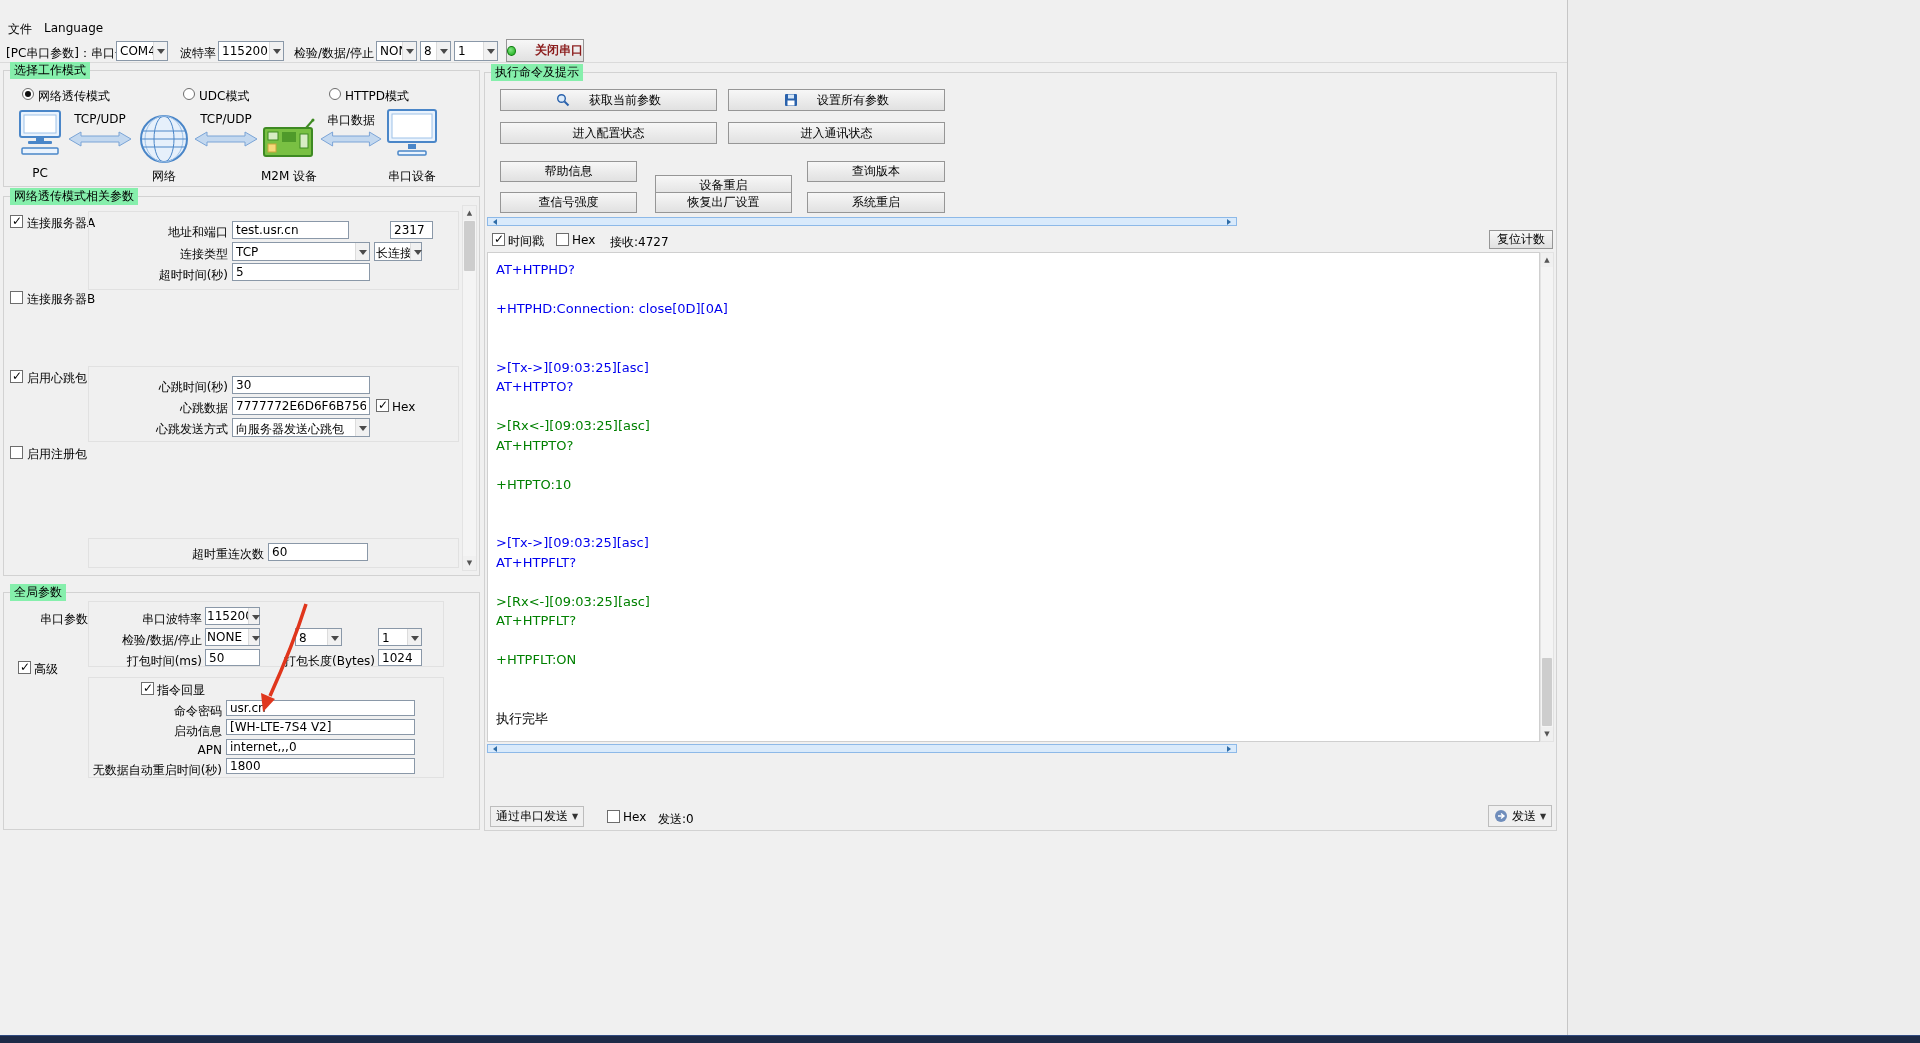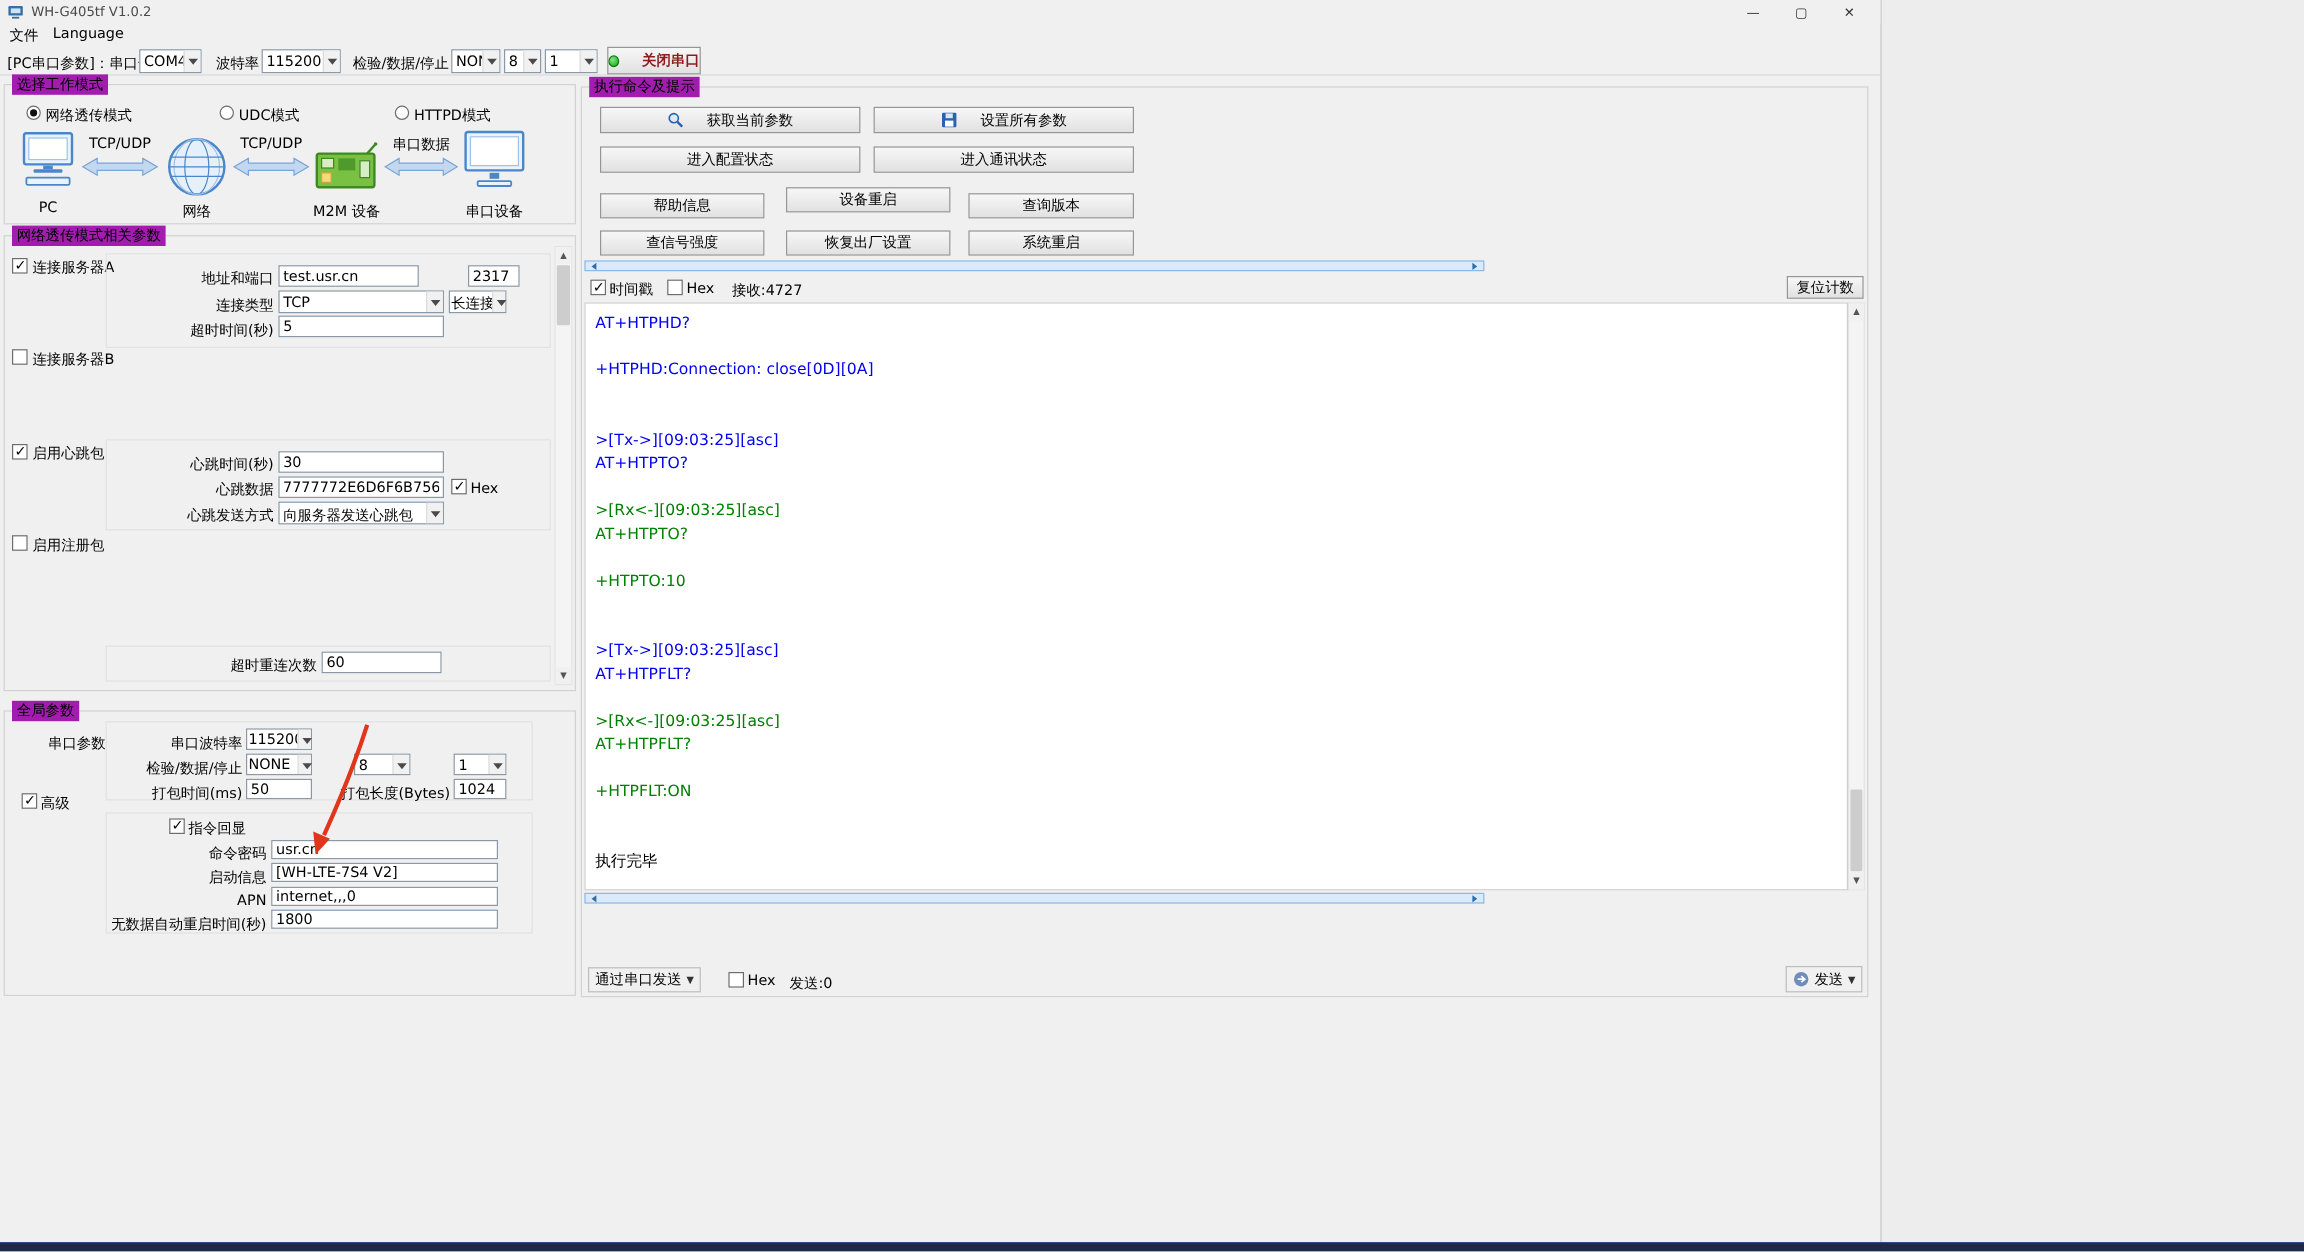--- a/index.html
+++ b/index.html
@@ -21,21 +21,21 @@
   .combo .txt{flex:1;padding:2px 3px 0;overflow:hidden;white-space:nowrap;font-size:12px;}
   .combo .arr{width:14px;background:#f1f1f1;border-left:1px solid #dcdcdc;position:relative;}
   .combo .arr::after{content:"";position:absolute;left:3px;top:7px;border:4px solid transparent;border-top:5px solid #4a4a4a;}
   .tbox{position:absolute;background:#fff;border:1px solid #8a98a8;font-size:12px;padding:0 3px;height:18px;
     font-family:"DejaVu Sans","Liberation Sans",sans-serif;}
   .cb{position:absolute;width:13px;height:13px;background:#fff;border:1px solid #6d6d6d;}
   .cb.checked::after{content:"✓";position:absolute;left:1px;top:-2px;font-size:12px;font-weight:bold;color:#000;}
   .radio{position:absolute;width:12px;height:12px;border-radius:50%;background:#fff;border:1px solid #6d6d6d;}
   .radio.sel::after{content:"";position:absolute;left:2px;top:2px;width:6px;height:6px;border-radius:50%;background:#101010;}
   .group{position:absolute;border:1px solid #d2d2d2;}
-  .gtitle{position:absolute;top:-9px;left:6px;background:#a21caf;padding:0 4px;font-size:12px;white-space:nowrap;}
+  .gtitle{position:absolute;top:-9px;left:6px;background:#86efac;padding:0 4px;font-size:12px;white-space:nowrap;}
   .panel{position:absolute;border:1px solid #e1e1e1;}
   .btn{position:absolute;display:flex;align-items:center;justify-content:center;gap:19px;
     background:linear-gradient(#f7f7f7,#e1e1e1);border:1px solid #969696;font-size:12px;cursor:pointer;white-space:nowrap;}
   .flatbtn{position:absolute;display:flex;align-items:center;gap:4px;background:#f0f0f0;border:1px solid #bdbdbd;
     font-size:12px;cursor:pointer;padding:0 5px;white-space:nowrap;}
   .caret{font-size:8px;color:#333;}
   .vscroll{position:absolute;width:15px;background:#f4f4f4;border:1px solid #e3e3e3;}
   .sbtn{position:absolute;left:0;width:13px;height:14px;display:flex;align-items:center;justify-content:center;
     font-size:7px;color:#555;background:#f0f0f0;cursor:pointer;}
   .thumb{position:absolute;left:1px;width:11px;background:#cdcdcd;border-radius:1px;}
@@ -52,33 +52,20 @@
   .taskbar{position:absolute;left:0;top:1035px;width:1920px;height:8px;background:#1d2a47;border-top:1px solid #2f4a80;}
   .icon14{width:14px;height:14px;display:block;}
   svg{display:block;}
 </style>
 </head>
 <body>
 
 <div class="desktop">
 <div class="app">
 
-  <div class="titlebar">
-    <svg class="appicon" viewBox="0 0 14 14">
-      <rect x="1" y="2" width="12" height="8" rx="1" fill="#3a6ea5"></rect>
-      <rect x="3" y="4" width="8" height="4" fill="#cfe3f7"></rect>
-      <rect x="4" y="11" width="6" height="1.5" fill="#3a6ea5"></rect>
-    </svg>
-    <span class="apptitle">WH-G405tf V1.0.2</span>
-    <div class="wincontrols">
-      <span class="wc">—</span>
-      <span class="wc">▢</span>
-      <span class="wc">✕</span>
-    </div>
-  </div>
 
   <div class="menubar">
     <span class="menuitem" style="left:8px">文件</span>
     <span class="menuitem" style="left:44px">Language</span>
   </div>
 
   <div class="toolbar"></div>
   <span class="lbl" style="left:6px;top:45px">[PC串口参数]：串口号</span>
   <div class="combo" style="left:116px;top:41px;width:52px">
     <span class="txt">COM4</span>
@@ -306,21 +293,21 @@
   </div>
   <div class="btn" style="left:500px;top:122px;width:217px;height:22px">
     <span>进入配置状态</span>
   </div>
   <div class="btn" style="left:728px;top:122px;width:217px;height:22px">
     <span>进入通讯状态</span>
   </div>
   <div class="btn" style="left:500px;top:161px;width:137px;height:21px">
     <span>帮助信息</span>
   </div>
-  <div class="btn" style="left:655px;top:156px;width:137px;height:21px">
+  <div class="btn" style="left:655px;top:175px;width:137px;height:21px">
     <span>设备重启</span>
   </div>
   <div class="btn" style="left:807px;top:161px;width:138px;height:21px">
     <span>查询版本</span>
   </div>
   <div class="btn" style="left:500px;top:192px;width:137px;height:21px">
     <span>查信号强度</span>
   </div>
   <div class="btn" style="left:655px;top:192px;width:137px;height:21px">
     <span>恢复出厂设置</span>

